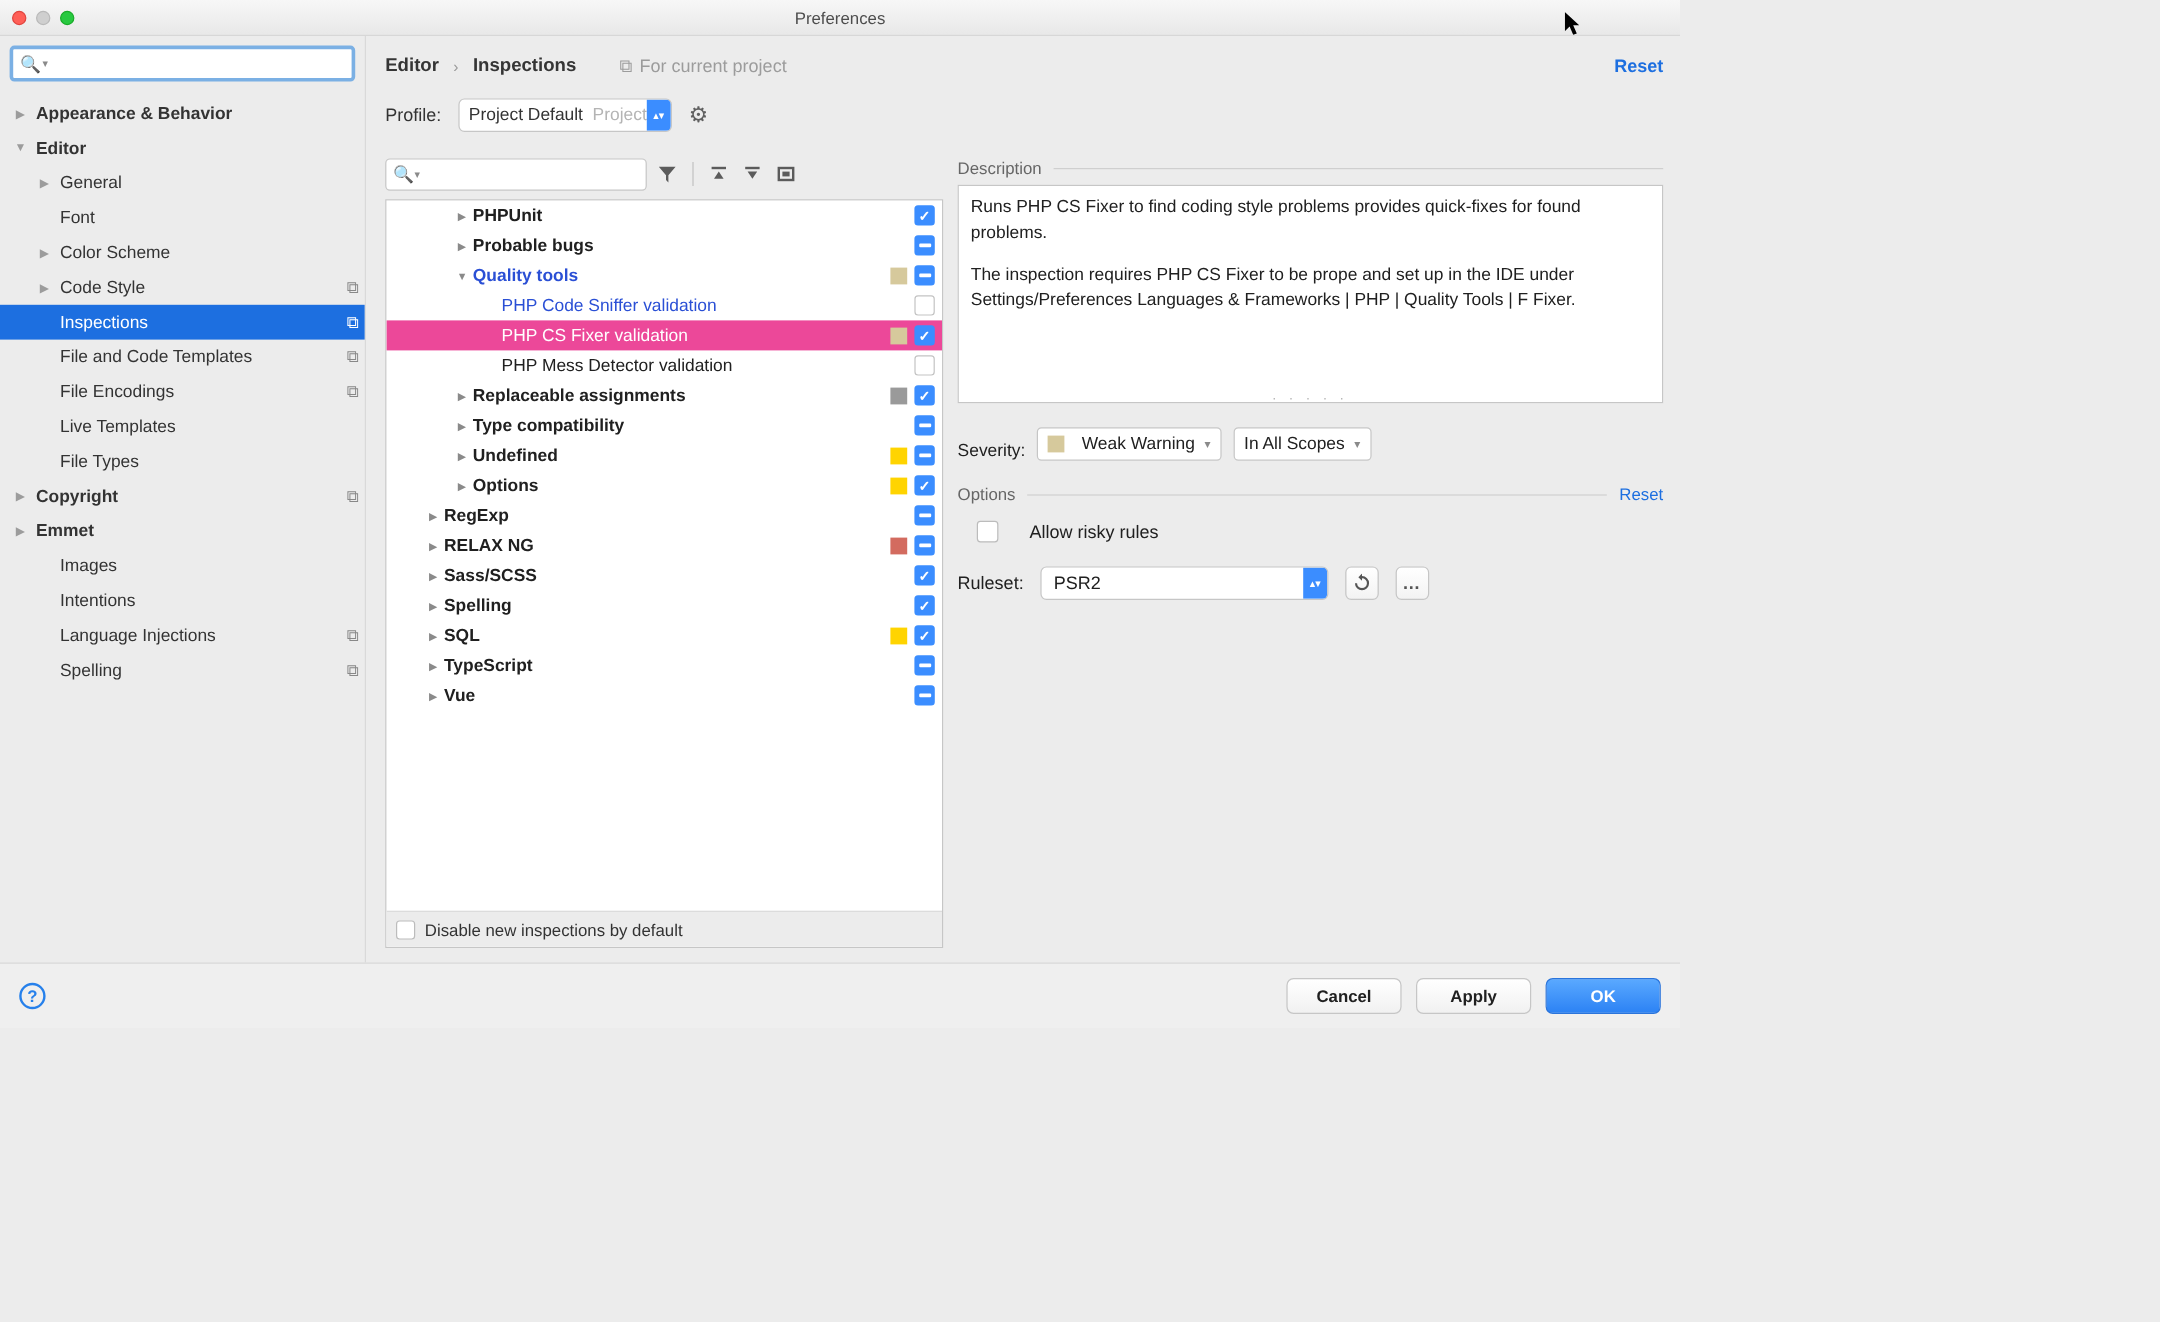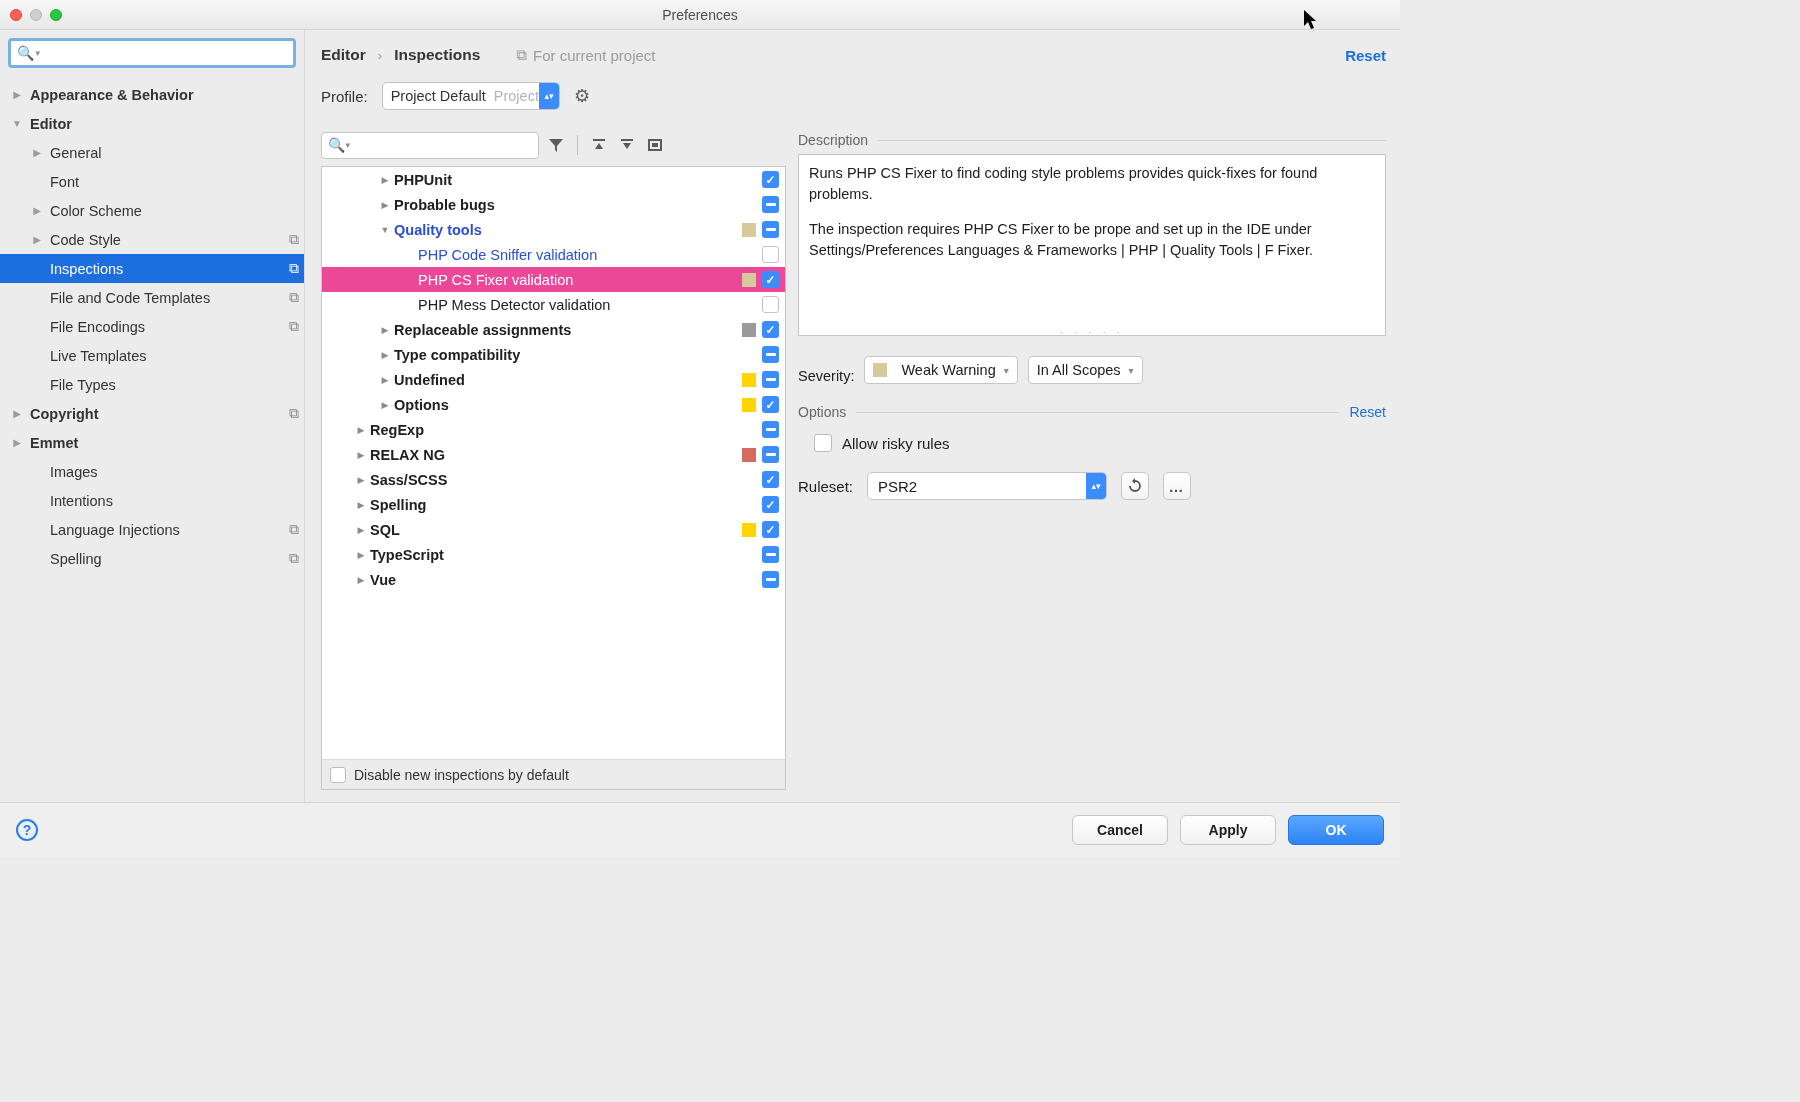--- a/index.html
+++ b/index.html
@@ -138,21 +138,21 @@
 .sev-row { display:flex; align-items:flex-end; gap:10px; margin-top:20px; font-size:14.5px; }
 .dropdown {
   height:28px; border:1px solid #c6c6c6; border-radius:4px; background:#fff;
   display:flex; align-items:center; padding:0 8px; gap:8px;
 }
 .dropdown .caret { font-size:10px; color:#8a8a8a; }
 .opt-row { display:flex; align-items:center; margin-top:20px; }
 .opt-row .hdr { color:#666; font-size:14px; margin-right:10px; }
 .opt-row .line { flex:1; height:1px; background:#cfcfcf; }
 .opt-row .reset { margin-left:10px; color:#1d6fe0; font-size:14px; }
-.chk-row { display:flex; align-items:center; gap:10px; margin-top:14px; font-size:15px; }
+.chk-row { display:flex; align-items:center; gap:26px; margin-top:14px; font-size:15px; }
 .chk-row .box { width:18px; height:18px; border:1px solid #bcbcbc; border-radius:3px; background:#fff; }
 
 .rule-row { display:flex; align-items:center; gap:14px; margin-top:20px; font-size:15px; }
 .select-wide {
   flex:0 0 240px; height:28px; border:1px solid #c6c6c6; border-radius:5px; background:#fff;
   display:flex; align-items:center; overflow:hidden;
 }
 .select-wide .text { flex:1; padding:0 10px; }
 .select-wide .btn { width:20px; height:100%; background:#3b8dff; display:flex; flex-direction:column; align-items:center; justify-content:center; color:#fff; font-size:9px; }
 .icon-btn { width:28px; height:28px; border:1px solid #c6c6c6; border-radius:5px; background:linear-gradient(#fff,#f3f3f3); display:flex; align-items:center; justify-content:center; color:#555; font-size:15px;}

